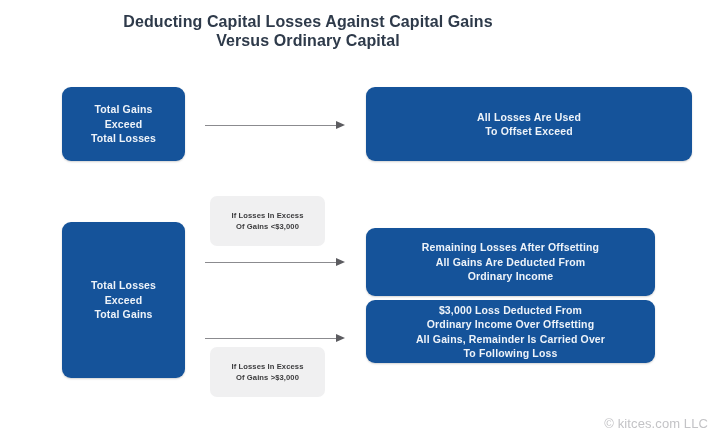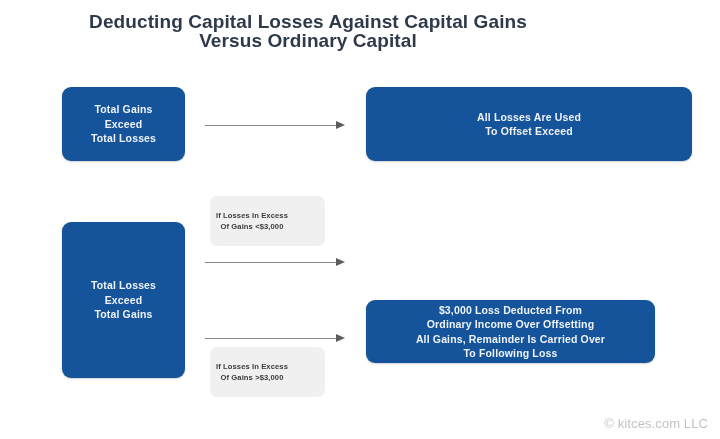--- a/index.html
+++ b/index.html
@@ -25,21 +25,21 @@
   }
 
   
   #title {
     position: absolute;
     left: 0;
     top: 12px;
     width: 616px;
     text-align: center;
     color: #2e3a4a;
-    font-size: 19px;
+    font-size: 16px;
     font-weight: bold;
     line-height: 19px;
     letter-spacing: 0.1px;
   }
   #title .tline { display: block; }
 
   
   .box {
     position: absolute;
     background: #15539a;
@@ -66,20 +66,21 @@
   #box-3000-loss           { left: 366px; top: 300px; width: 289px; height: 63px; }
 
   
   .cond {
     position: absolute;
     background: #f0f0f1;
     border-radius: 7px;
     color: #3b3b3d;
     display: flex;
     align-items: center;
+    justify-content: center;
     text-align: center;
     font-size: 7.6px;
     font-weight: bold;
     line-height: 11px;
     letter-spacing: 0.1px;
     box-sizing: border-box;
     padding: 3px 6px;
   }
   .cond .bl { display: block; white-space: nowrap; }
 
@@ -168,20 +169,27 @@
       <span class="bl">If Losses In Excess</span>
       <span class="bl">Of Gains &lt;$3,000</span>
     </div>
   </div>
 
   <div class="arrow" id="arrow-middle">
     <div class="shaft"></div>
     <div class="head"></div>
   </div>
 
+  <div class="box" id="box-remaining-losses">
+    <div>
+      <span class="bl">Remaining Losses After Offsetting</span>
+      <span class="bl">All Gains Are Deducted From</span>
+      <span class="bl">Ordinary Income</span>
+    </div>
+  </div>
 
   <div class="arrow" id="arrow-bottom">
     <div class="shaft"></div>
     <div class="head"></div>
   </div>
 
   <div class="box" id="box-3000-loss">
     <div>
       <span class="bl">$3,000 Loss Deducted From</span>
       <span class="bl">Ordinary Income Over Offsetting</span>

